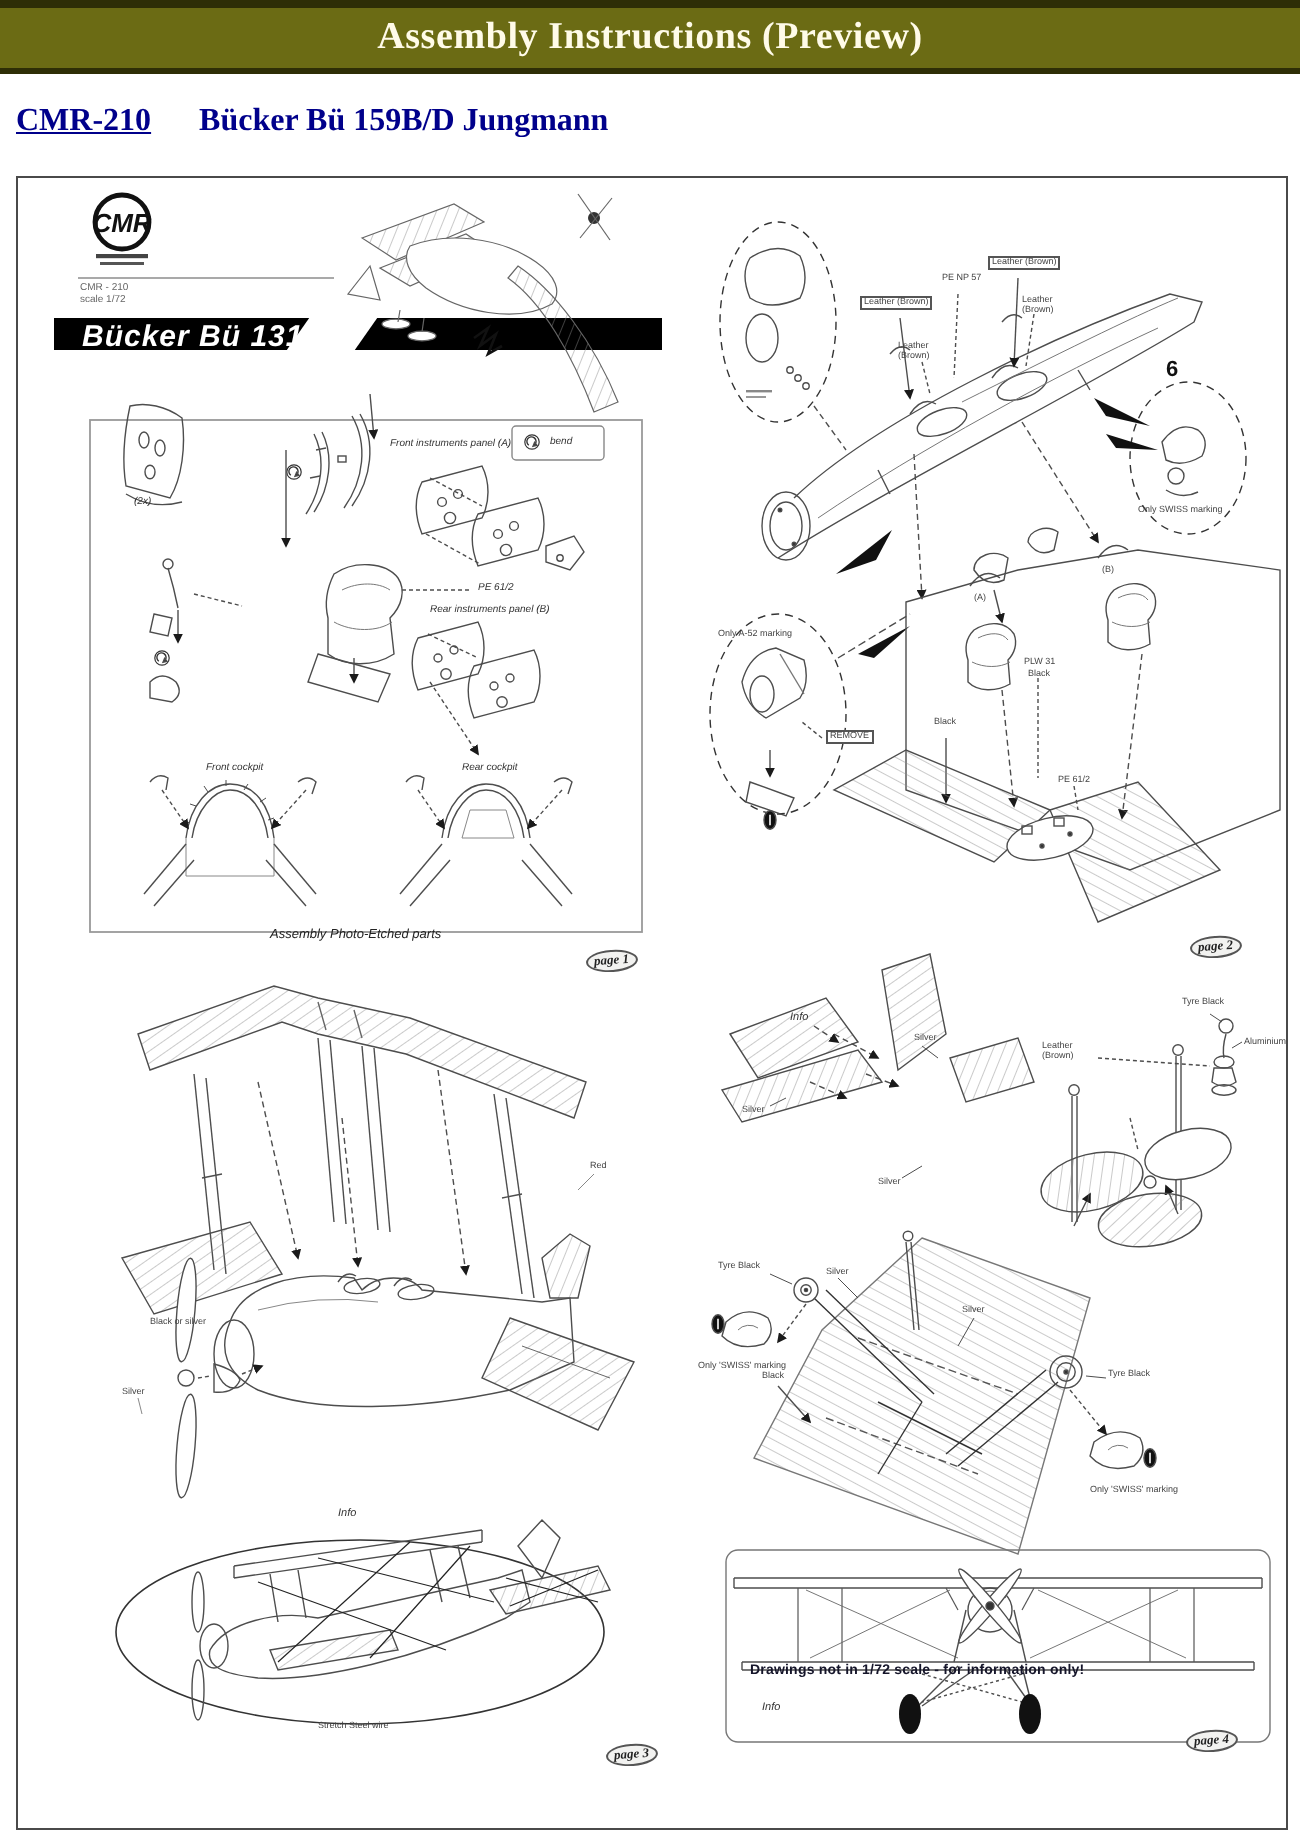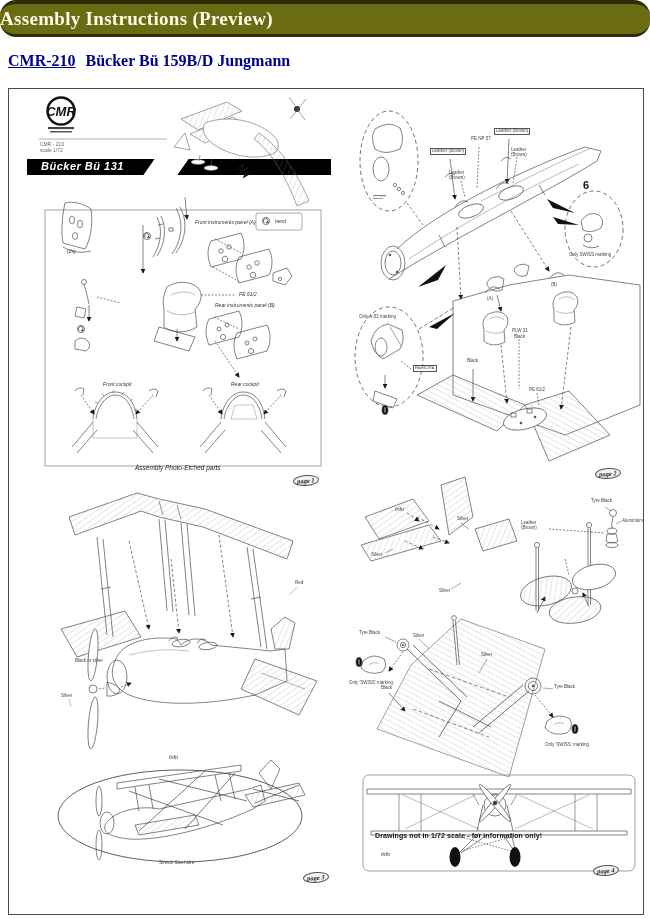--- a/index.html
+++ b/index.html
@@ -4,43 +4,43 @@
 <style>
   html,body{margin:0;padding:0;}
   body{
     width:650px;height:919px;position:relative;background:#fff;
     font-family:"Liberation Sans",sans-serif;overflow:hidden;
   }
   
   .topbar{
     position:absolute;left:0;top:0;width:650px;height:30px;
     background:#6b6b14;border-top:4px solid #2e2e06;border-bottom:3px solid #2e2e06;
-    display:flex;align-items:center;border-radius:16px;
+    display:flex;align-items:center;justify-content:center;
   }
   .topbar-title{
     font-family:"Liberation Serif",serif;font-weight:bold;font-size:19px;
     color:#fffbe8;letter-spacing:.3px;
   }
   
   .kit-title{
     position:absolute;left:8px;top:52px;font-family:"Liberation Serif",serif;
     font-weight:bold;font-size:16px;color:#00008b;white-space:nowrap;
   }
-  .kit-no{text-decoration:underline;margin-right:10px;color:#00008b;}
+  .kit-no{text-decoration:underline;margin-right:24px;color:#00008b;}
   
   .sheet{
     position:absolute;left:8px;top:88px;width:634px;height:825px;
     border:1px solid #4a4a4a;background:#fff;
   }
   .art{position:absolute;left:0;top:0;}
   
   .banner{position:absolute;left:18px;top:70px;width:304px;height:16px;background:#000;}
   .banner-label{
     position:absolute;left:14px;top:1px;color:#fff;font-weight:bold;font-style:italic;
-    font-size:11px;letter-spacing:.5px;white-space:nowrap;text-align:center;
+    font-size:15px;letter-spacing:.5px;white-space:nowrap;text-align:center;
   }
   .banner-slash{
     position:absolute;left:122px;top:0;width:34px;height:16px;background:#fff;
     transform:skewX(-35deg);
   }
   
   .lbl{position:absolute;font-size:5px;color:#333;line-height:1.15;white-space:nowrap;}
   .lbl-xs{position:absolute;font-size:4.5px;color:#444;line-height:1.1;white-space:nowrap;}
   .it{font-style:italic;}
   .cap{position:absolute;font-size:6.5px;font-style:italic;color:#222;white-space:nowrap;}

